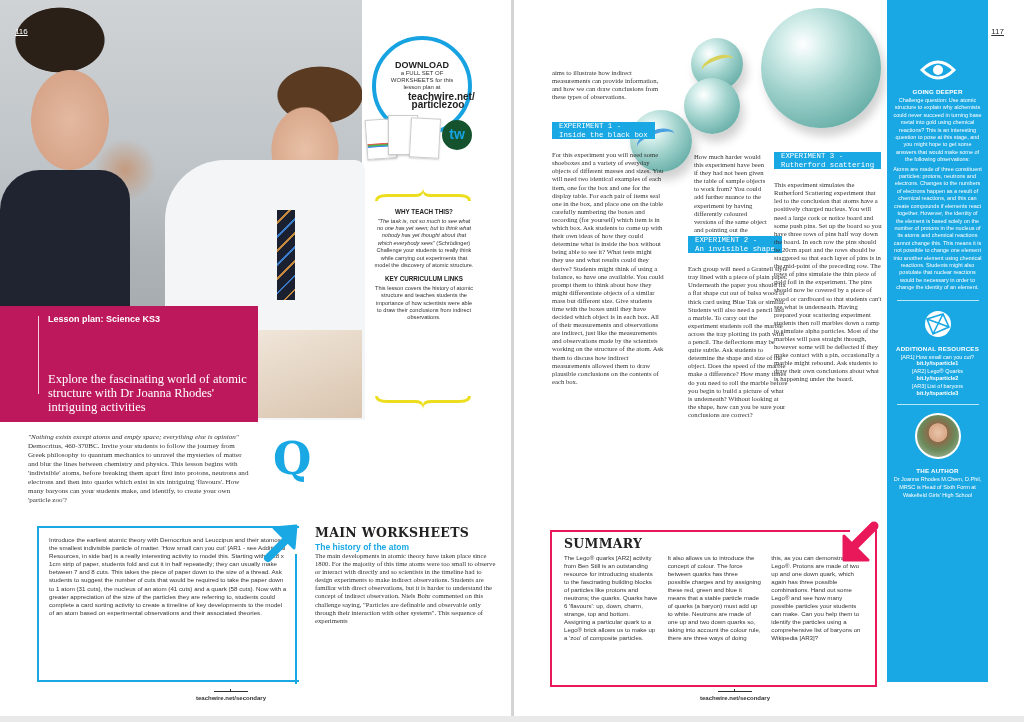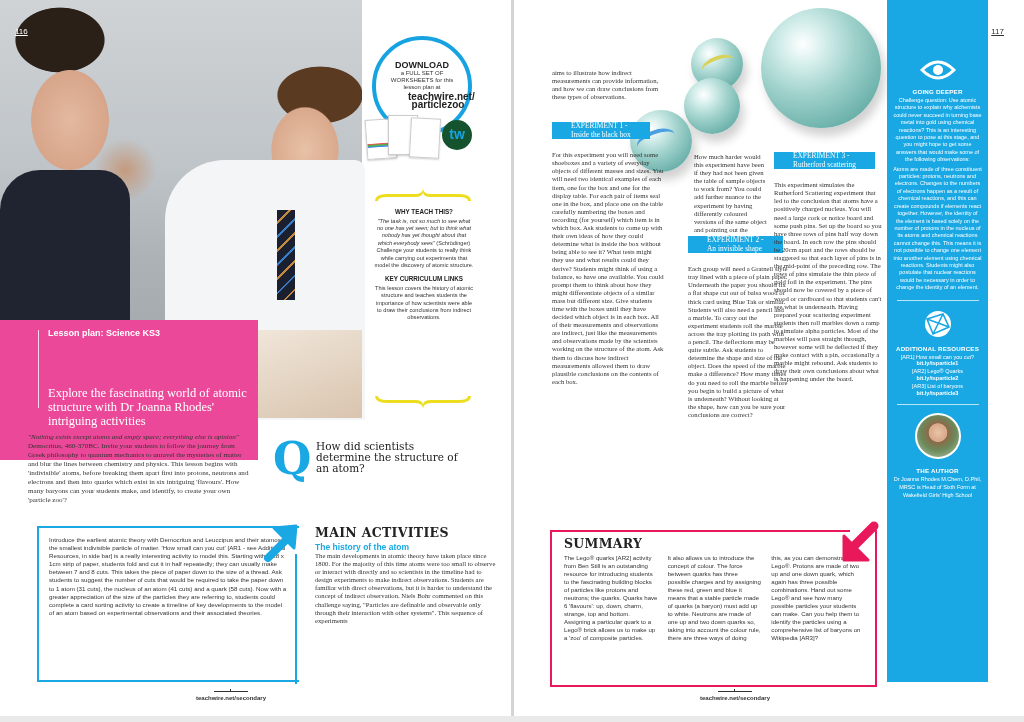--- a/index.html
+++ b/index.html
@@ -23,21 +23,21 @@
       linear-gradient(180deg, #cfd3d6 0%, #bfc4c8 40%, #aeb3b7 60%, #9aa0a5 100%);
   }
   .photo .jumper { position: absolute; left: 0; top: 170px; width: 130px; height: 250px; background: #1f2430; border-radius: 40px 30px 0 0; }
   .photo .shirt { position: absolute; left: 165px; top: 160px; width: 200px; height: 260px; background: #f4f5f6; border-radius: 60px 10px 0 0; }
   .photo .tie { position: absolute; left: 277px; top: 210px; width: 18px; height: 90px; background: repeating-linear-gradient(135deg, #1b2030 0 8px, #c58a3d 8px 10px, #1b2030 10px 18px, #3a7bc8 18px 20px); }
   .photo .desk { position: absolute; left: 255px; top: 330px; width: 107px; height: 88px; background: linear-gradient(160deg,#f0e6da,#d9c4ae); }
 
   .page-num-left { position: absolute; left: 15px; top: 27px; font-family: "Liberation Sans", sans-serif; font-size: 8px; color: #fff; text-decoration: underline; }
   .page-num-right { position: absolute; right: 20px; top: 27px; font-family: "Liberation Sans", sans-serif; font-size: 8px; color: #333; text-decoration: underline; }
 
-  .title-box { position: absolute; left: 0; top: 320px; width: 258px; height: 140px; background: #ec4899; }
+  .title-box { position: absolute; left: 0; top: 306px; width: 258px; height: 116px; background: #be185d; }
   .title-box .rule { position: absolute; left: 38px; top: 10px; width: 1px; height: 78px; background: rgba(255,255,255,.8); }
   .title-box .kicker { position: absolute; left: 48px; top: 8px; font-family: "Liberation Sans", sans-serif; font-weight: bold; font-size: 9px; color: #fff; }
   .title-box .title { position: absolute; left: 48px; top: 17px; width: 210px; font-family: "DejaVu Serif", serif; font-weight: bold; font-size: 24px; line-height: 23px; color: #fff; letter-spacing: .3px; }
   .title-box .sub { position: absolute; left: 48px; top: 66px; width: 210px; font-family: "Liberation Serif", serif; font-size: 12.5px; line-height: 14px; color: #fff; }
 
   .download { position: absolute; left: 372px; top: 36px; width: 100px; height: 100px; border: 4px solid #17a3e2; border-radius: 50%; text-align: center; font-family: "Liberation Sans", sans-serif; }
   .download .h { margin-top: 20px; font-weight: bold; font-size: 9px; color: #222; }
   .download .t { font-size: 6px; line-height: 7px; color: #333; padding: 0 12px; }
   .download .u { margin-top: 2px; font-weight: bold; font-size: 10px; line-height: 8px; color: #222; margin-left: 32px; }
   .worksheets { position: absolute; left: 366px; top: 115px; width: 74px; height: 46px; }
@@ -71,21 +71,21 @@
   .main-act .box-h { font-size: 12.5px; }
   .main-act .sub-h { font-family: "Liberation Sans", sans-serif; font-weight: bold; font-size: 8.5px; color: #19a8e4; line-height: 9px; }
   .main-act p { font-family: "Liberation Serif", serif; font-size: 6.7px; line-height: 8.1px; color: #333; }
 
   .foot { position: absolute; font-family: "Liberation Sans", sans-serif; font-size: 6px; font-weight: bold; color: #333; text-align: center; }
   .foot .ln { width: 34px; height: 1px; background: #333; margin: 0 auto 3px; position: relative; }
   .foot .ln::after { content: ""; position: absolute; left: 16px; top: -2px; width: 1px; height: 3px; background: #333; }
 
   
   .rp-col { position: absolute; font-family: "Liberation Serif", serif; font-size: 6.7px; line-height: 8.1px; color: #333; }
-  .exp-tag { display: inline-block; background: #19a8e4; color: #fff; font-family: Liberation Serif, serif; font-size: 7.4px; line-height: 8.6px; padding: 0 19px; margin-bottom: 12px; }
+  .exp-tag { display: inline-block; background: #19a8e4; color: #fff; font-family: Liberation Mono, monospace; font-size: 7.4px; line-height: 8.6px; padding: 0 7px; margin-bottom: 12px; }
   .exp-tag span { display: block; }
 
   .marbles { position: absolute; left: 636px; top: 18px; width: 250px; height: 150px; }
   .marble { position: absolute; border-radius: 50%; background: radial-gradient(circle at 35% 30%, #ffffff 0%, #d6efec 18%, #9fd1cb 45%, #6fb3ad 75%, #4e948f 100%); box-shadow: 4px 8px 10px rgba(0,0,0,.18); }
   .marble .swirl { position: absolute; border-radius: 50%; border-top: 4px solid #d9d25a; transform: rotate(-20deg); }
 
   .summary { position: absolute; left: 550px; top: 530px; width: 327px; height: 157px; border: 2px solid #e8185a; border-top: none; padding: 6px 10px 0 12px; }
   .summary-top { position: absolute; left: 550px; top: 530px; width: 300px; height: 2px; background: #e8185a; }
   .arrow-pink { position: absolute; left: 836px; top: 520px; width: 46px; height: 46px; }
   .summary .cols { display: flex; gap: 10px; }
@@ -144,35 +144,34 @@
   <svg class="brace bottom" viewBox="0 0 100 14" preserveAspectRatio="none">
     <path d="M2 13 Q2 6 14 6 L42 6 Q50 6 50 0 Q50 6 58 6 L86 6 Q98 6 98 13 L95 13 Q95 9 86 9 L58 9 Q50 9 50 4 Q50 9 42 9 L14 9 Q5 9 5 13 Z" fill="#ecde1f"></path>
   </svg>
 
   <div class="intro">
     <em>"Nothing exists except atoms and empty space; everything else is opinion"</em><span> Democritus, 460-370BC. Invite your students to follow the journey from Greek philosophy to quantum mechanics to unravel the mysteries of matter and blur the lines between chemistry and physics. This lesson begins with 'indivisible' atoms, before breaking them apart first into protons, neutrons and electrons and then into quarks which exist in six intriguing 'flavours'. How many baryons can your students make, and identify, to create your own 'particle zoo'?</span>
   </div>
 
   <div class="qbox">
     <div class="q-letter">Q</div>
-    <div class="q-text">How did scientists determine the structure of an atom?</div>
   </div>
 
   <div class="starter">
     <p>Introduce the earliest atomic theory with Democritus and Leuccipus and their atomos; the smallest indivisible particle of matter. 'How small can you cut' [AR1 - see Additional Resources, in side bar] is a really interesting activity to model this. Starting with a 28 x 1cm strip of paper, students fold and cut it in half repeatedly; they can usually make between 7 and 8 cuts. This takes the piece of paper down to the size of a thread. Ask students to suggest the number of cuts that would be required to take the paper down to 1 atom (31 cuts), the nucleus of an atom (41 cuts) and a quark (58 cuts). Now with a greater appreciation of the size of the particles they are referring to, students could complete a card sorting activity to create a timeline of key developments to the model of an atom based on experimental observations and their associated theories.</p>
   </div>
   <div class="starter-border-r"></div>
   <div class="starter-bot"></div>
   <svg class="arrow-blue" viewBox="0 0 44 44">
     <path d="M10 38 L32 16" stroke="#19a8e4" stroke-width="8" stroke-linecap="round" fill="none"></path>
     <path d="M16 8 L38 6 L36 28 Z" fill="#19a8e4" stroke="#19a8e4" stroke-width="3" stroke-linejoin="round"></path>
   </svg>
 
   <div class="main-act">
-    <div class="box-h">MAIN ACTIVITIES</div>
+    <div class="box-h">MAIN WORKSHEETS</div>
     <div class="sub-h">The history of the atom</div>
     <p>The main developments in atomic theory have taken place since 1800. For the majority of this time atoms were too small to observe or interact with directly and so scientists in the timeline had to design experiments to make indirect observations. Students are familiar with direct observations, but it is harder to understand the concept of indirect observation. Niels Bohr commented on this challenge saying, "Particles are definable and observable only through their interaction with other systems". This sequence of experiments</p>
   </div>
 
   <div class="foot" style="left:196px;top:691px;">
     <div class="ln"></div>
     <div>teachwire.net/secondary</div>
   </div>
 </div>
 

